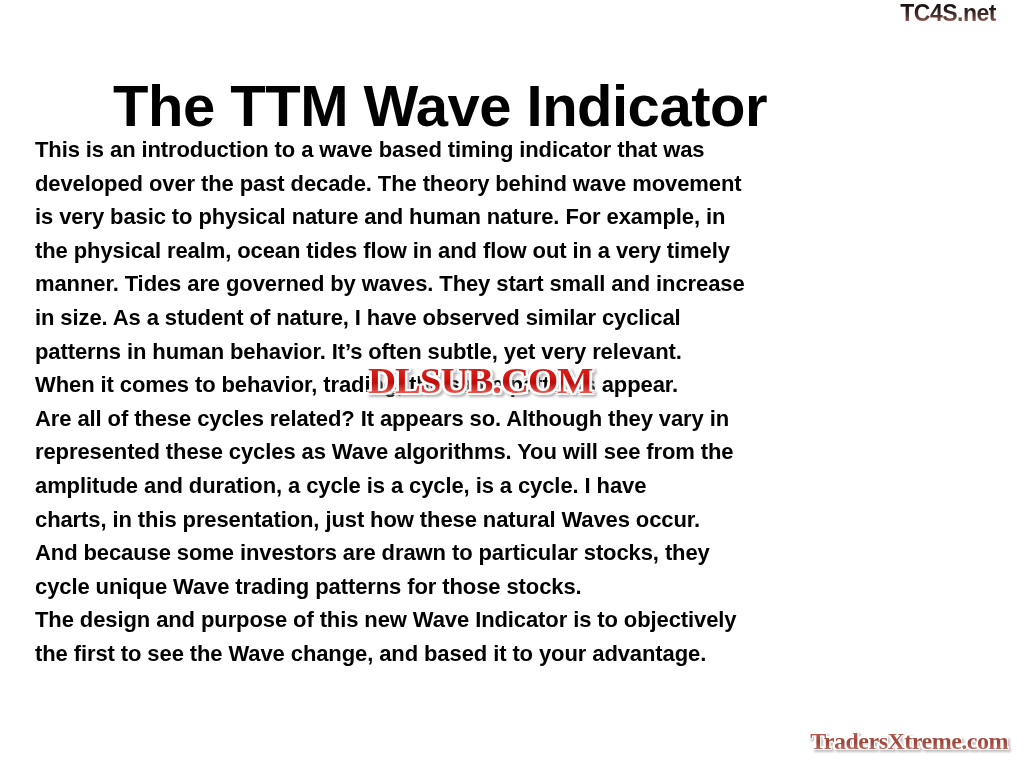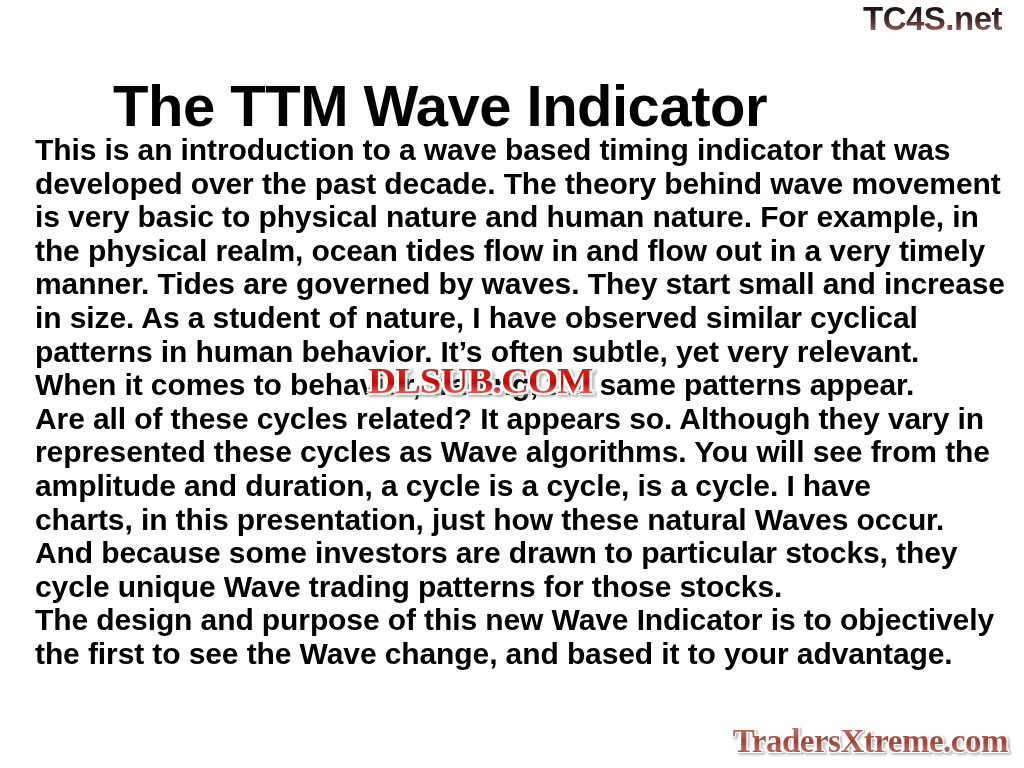--- a/index.html
+++ b/index.html
@@ -19,24 +19,24 @@
   .slide {
     position: absolute;
     inset: 0;
     background: #ffffff;
   }
 
   
   .brand-logo {
     position: absolute;
     top: 2px;
-    right: 22px;
+    right: 28px;
     font-family: "Liberation Sans", "DejaVu Sans", sans-serif;
     font-weight: bold;
-    font-size: 33px;
+    font-size: 23px;
     letter-spacing: -0.5px;
     line-height: 1;
     background: linear-gradient(to bottom,
                 #16100f 0%, #241a18 30%,
                 #4a2f2b 58%, #7d4f49 78%,
                 #a9706a 92%, #c08b84 100%);
     -webkit-background-clip: text;
     background-clip: text;
     color: transparent;
     text-shadow: 0 0 0 rgba(0,0,0,0);
@@ -62,21 +62,21 @@
   }
 
   
   .body-copy {
     position: absolute;
     top: 133px;
     left: 35px;
     width: 965px;
     font-family: "Liberation Sans", "DejaVu Sans", sans-serif;
     font-weight: bold;
-    font-size: 30px;
+    font-size: 22px;
     line-height: 33.6px;
     color: #000000;
     letter-spacing: -0.1px;
   }
   .body-copy .line {
     display: block;
     white-space: nowrap;
   }
 
   
@@ -110,21 +110,21 @@
     transform-origin: left center;
   }
 
   
   .watermark-bottom {
     position: absolute;
     right: 16px;
     bottom: 10px;
     font-family: "Liberation Serif", "DejaVu Serif", serif;
     font-weight: bold;
-    font-size: 33px;
+    font-size: 24px;
     line-height: 34px;
     letter-spacing: -0.5px;
     background: linear-gradient(to bottom,
                 #c97b72 0%, #b35f55 28%,
                 #9c4339 52%, #b9675d 74%,
                 #8e3a31 100%);
     -webkit-background-clip: text;
     background-clip: text;
     color: transparent;
     filter:

